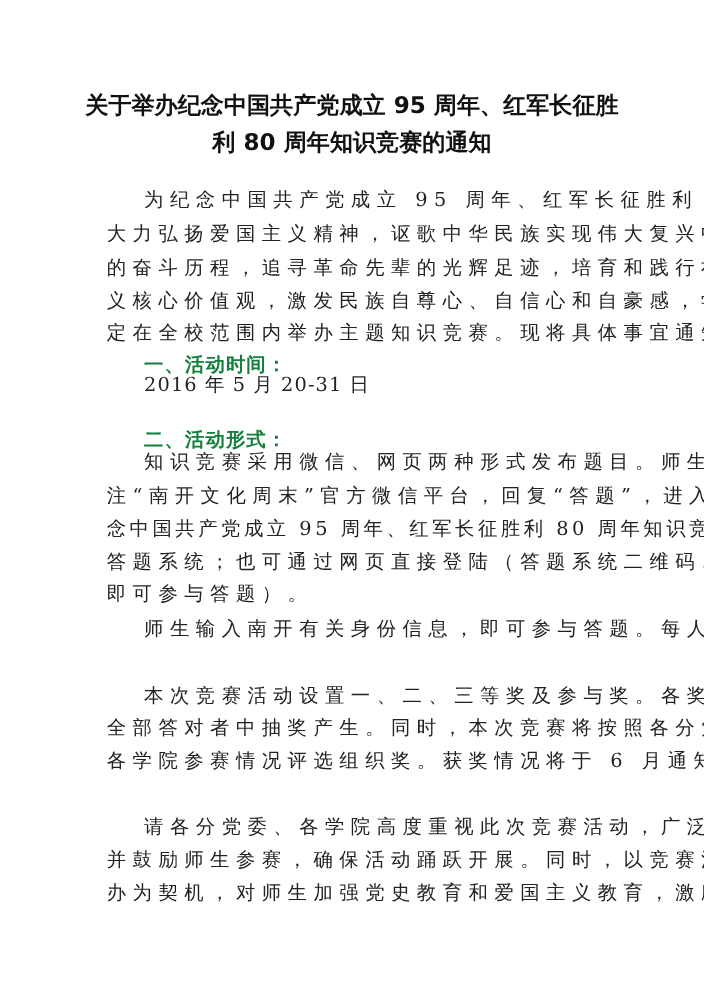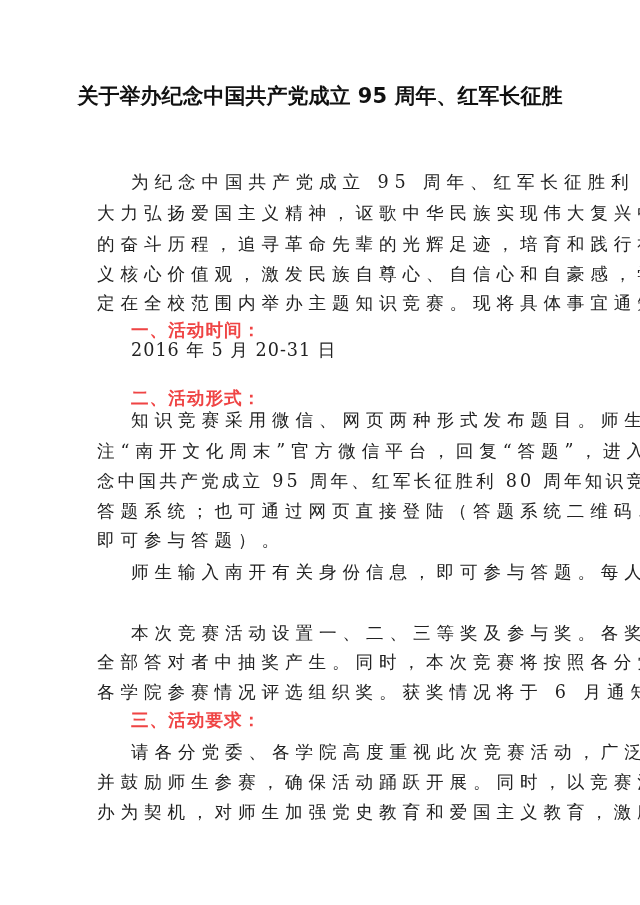--- a/index.html
+++ b/index.html
@@ -3,42 +3,42 @@
 <meta charset="utf-8">
 <style>
   html, body { margin:0; padding:0; background:#ffffff; }
   body { width:640px; height:905px; position:relative; overflow:hidden; font-family:"DejaVu Serif", "Liberation Serif", serif; color:#1a1a1a; }
   .page { position:absolute; left:0; top:0; width:640px; height:905px; background:#fff; }
   .title { position:absolute; left:60px; width:520px; text-align:center; font-family:"DejaVu Sans", "Liberation Sans", sans-serif; font-weight:bold; font-size:21px; color:#111; letter-spacing:0px; white-space:nowrap; }
   .t1 { top:82px; }
   .t2 { top:115px; }
   .line { position:absolute; left:97px; width:460px; font-size:17.6px; line-height:30px; white-space:nowrap; letter-spacing:5.9px; color:#222; }
   .indent { left:131px; }
-  .heading { font-family:Liberation Mono, monospace; font-weight:bold; letter-spacing:1px; color:#ef4444; }
+  .heading { font-family:Liberation Sans, sans-serif; font-weight:bold; letter-spacing:1px; color:#15803d; }
 </style>
 </head>
 <body>
 
 <div class="page">
   <div class="title t1">关于举办纪念中国共产党成立 95 周年、红军长征胜</div>
+  <div class="title t2">利 80 周年知识竞赛的通知</div>
 
   <div class="line indent" style="top:167px">为纪念中国共产党成立 95 周年、红军长征胜利 80 周年，</div>
   <div class="line" style="top:198px">大力弘扬爱国主义精神，讴歌中华民族实现伟大复兴中国梦</div>
   <div class="line" style="top:229px">的奋斗历程，追寻革命先辈的光辉足迹，培育和践行社会主</div>
   <div class="line" style="top:259px">义核心价值观，激发民族自尊心、自信心和自豪感，学校决</div>
   <div class="line" style="top:288px">定在全校范围内举办主题知识竞赛。现将具体事宜通知如下：</div>
   <div class="line indent heading" style="top:316px">一、活动时间：</div>
   <div class="line indent" style="top:335px; letter-spacing:1px">2016 年 5 月 20-31 日</div>
   <div class="line indent heading" style="top:384px">二、活动形式：</div>
   <div class="line indent" style="top:405px">知识竞赛采用微信、网页两种形式发布题目。师生可关</div>
   <div class="line" style="top:436px">注“南开文化周末”官方微信平台，回复“答题”，进入“纪</div>
   <div class="line" style="top:466px; letter-spacing:3.2px">念中国共产党成立 95 周年、红军长征胜利 80 周年知识竞赛”</div>
   <div class="line" style="top:496px">答题系统；也可通过网页直接登陆（答题系统二维码、网页</div>
   <div class="line" style="top:525px">即可参与答题）。</div>
   <div class="line indent" style="top:557px">师生输入南开有关身份信息，即可参与答题。每人答题</div>
   <div class="line indent" style="top:618px">本次竞赛活动设置一、二、三等奖及参与奖。各奖项从</div>
   <div class="line" style="top:647px">全部答对者中抽奖产生。同时，本次竞赛将按照各分党委、</div>
   <div class="line" style="top:677px">各学院参赛情况评选组织奖。获奖情况将于 6 月通知。</div>
-  <div class="line indent heading" style="top:706px">三、活动要求：</div>
   <div class="line indent" style="top:737px">请各分党委、各学院高度重视此次竞赛活动，广泛宣传</div>
   <div class="line" style="top:767px">并鼓励师生参赛，确保活动踊跃开展。同时，以竞赛活动举</div>
   <div class="line" style="top:797px">办为契机，对师生加强党史教育和爱国主义教育，激励广大</div>
 </div>
 
 </body></html>

